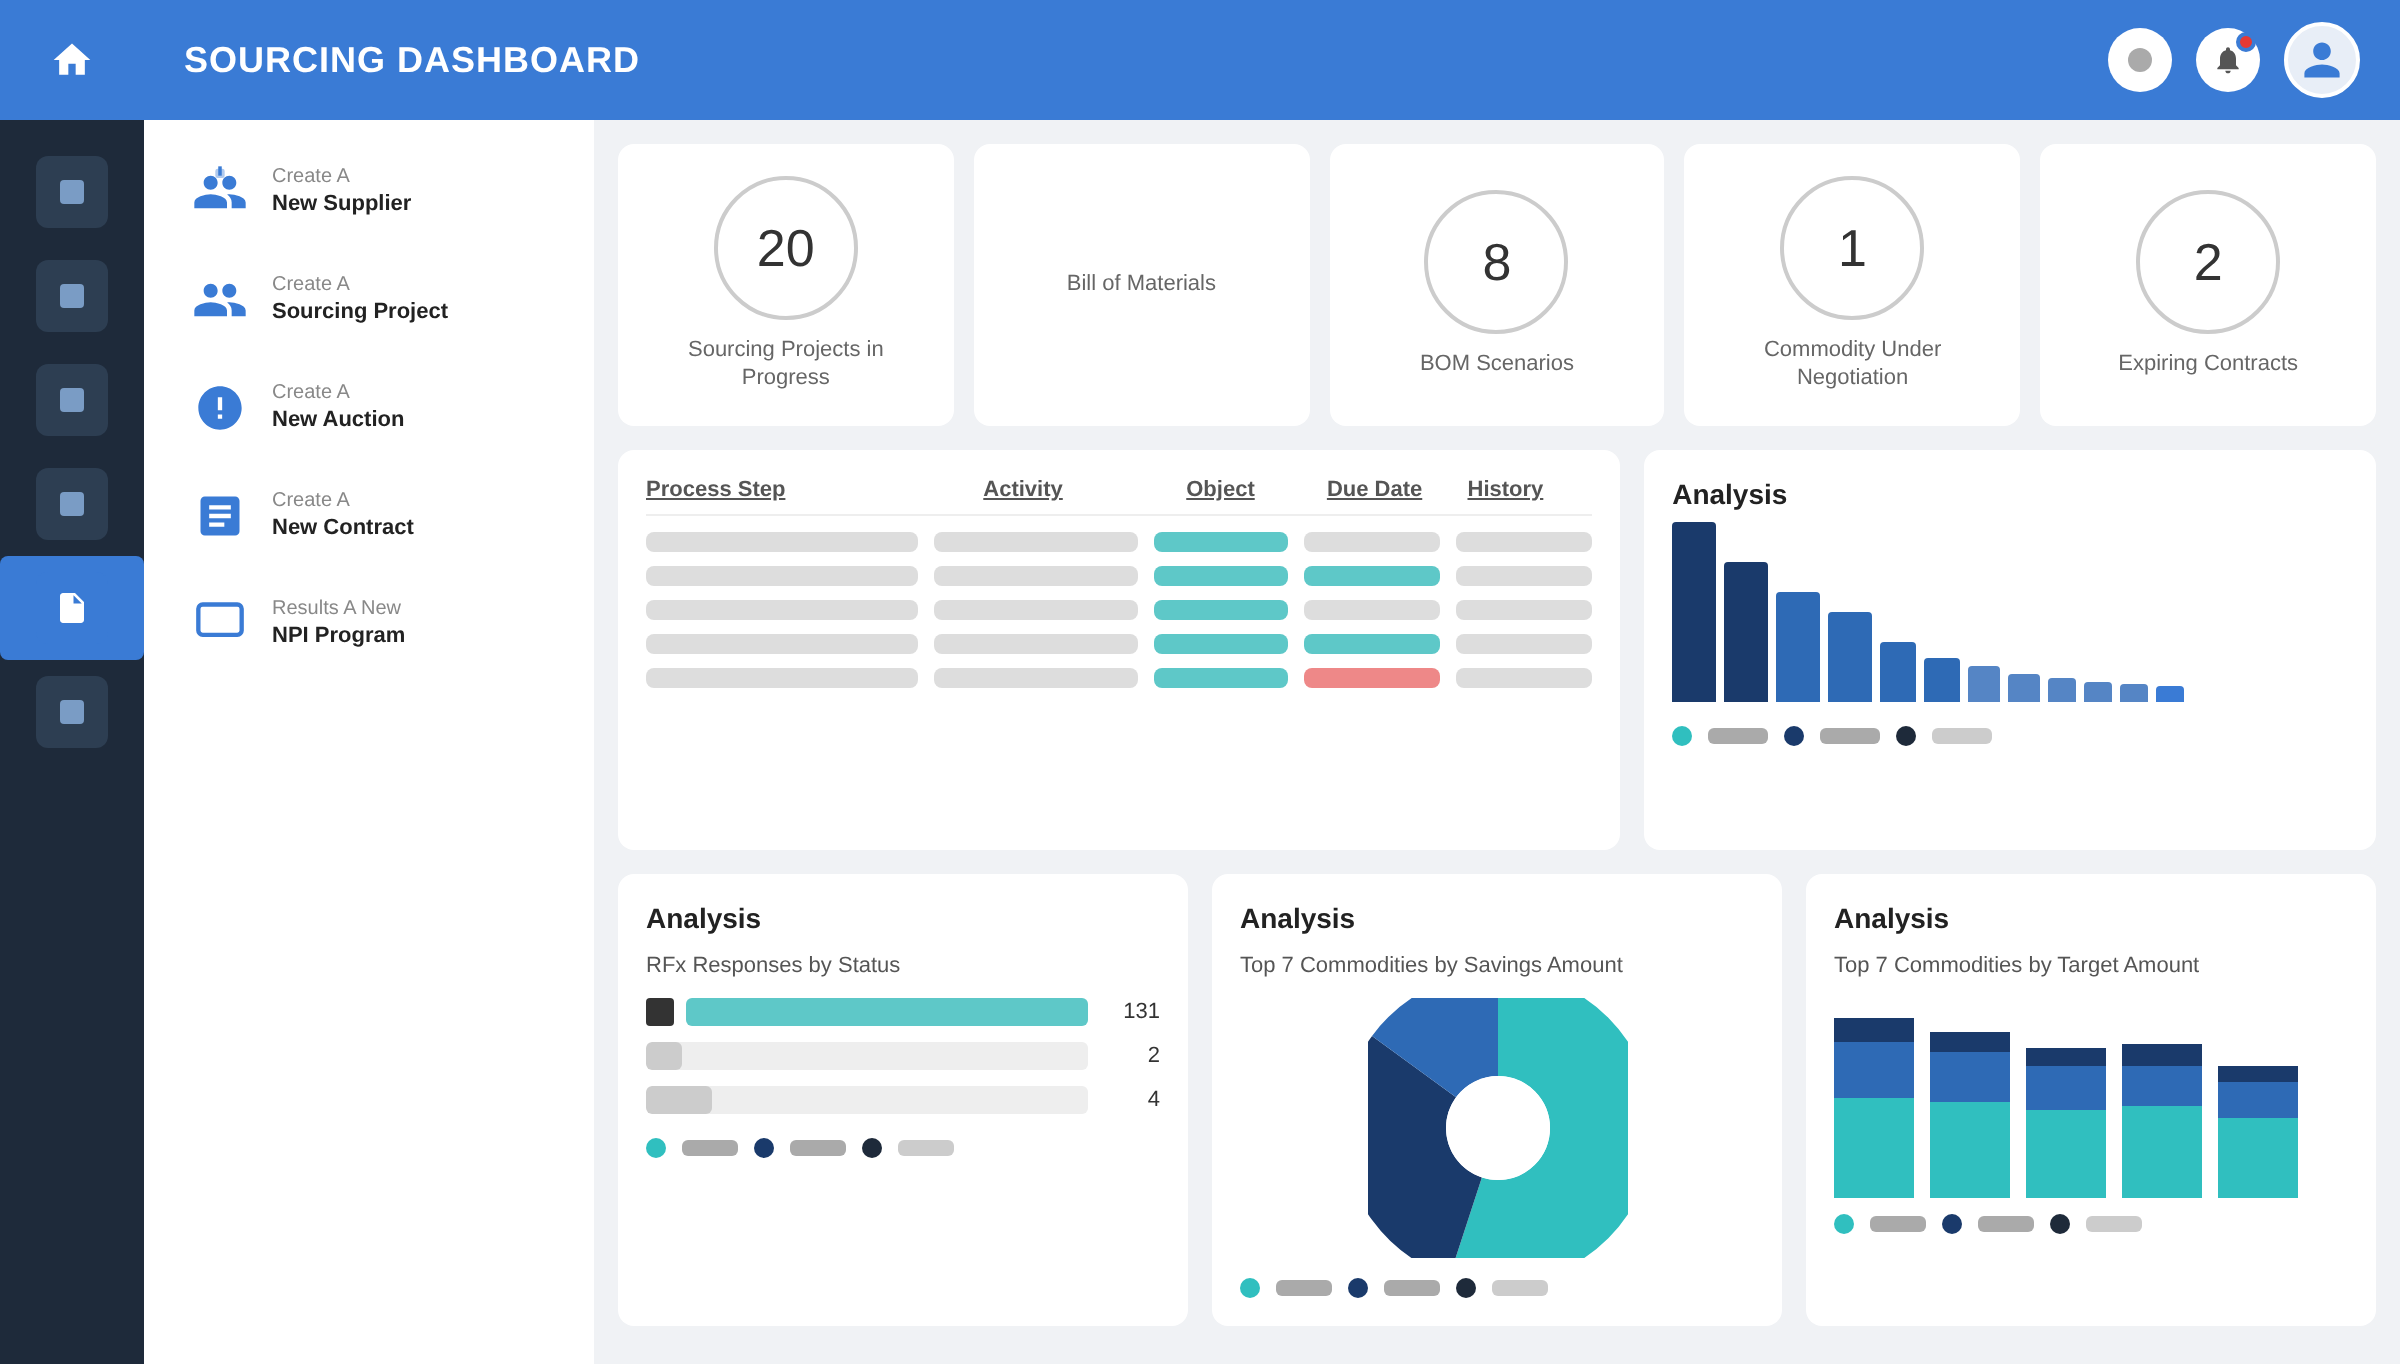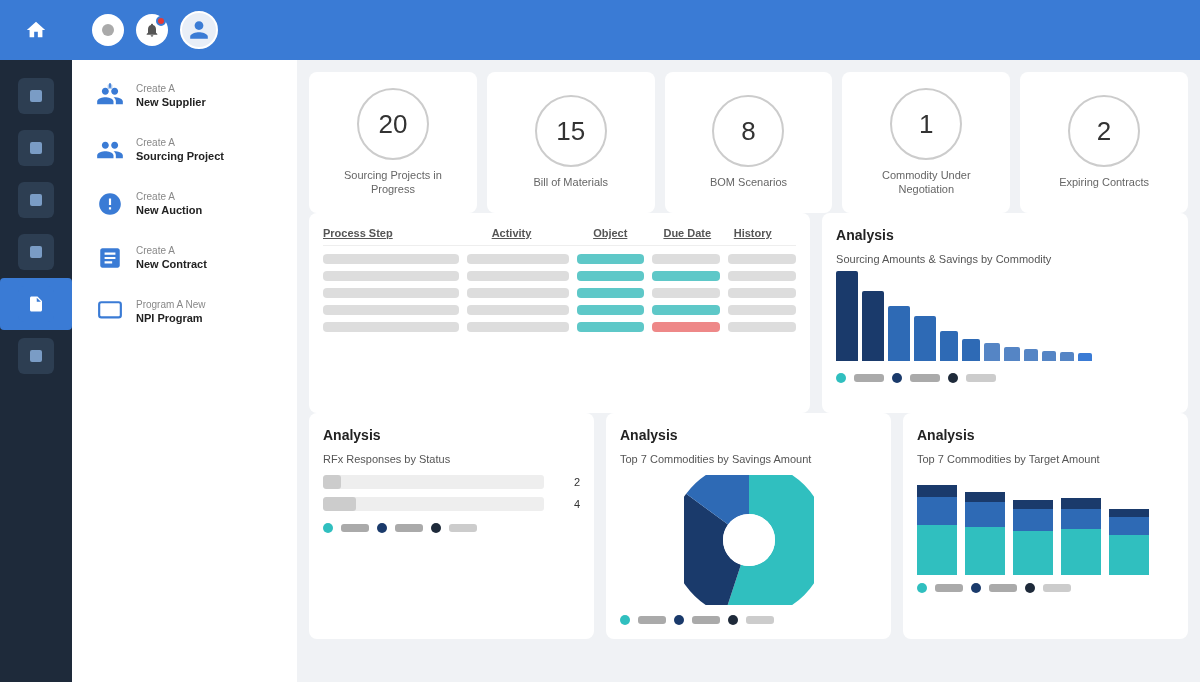--- a/index.html
+++ b/index.html
@@ -151,20 +151,21 @@
     .action-text .line1 { color: #888; font-size: 10px; }
     .action-text .line2 { font-weight: 600; color: #222; }
 
     
     .dashboard-main {
       flex: 1;
       padding: 12px;
       overflow-y: auto;
       display: flex;
       flex-direction: column;
+      gap: 12px;
     }
 
     
     .kpi-row {
       display: flex;
       gap: 10px;
     }
     .kpi-card {
       flex: 1;
       background: white;
@@ -387,20 +388,21 @@
       <svg width="16" height="16" viewBox="0 0 16 16" fill="#7a9cc5">
           <rect x="2" y="2" width="12" height="12" rx="2"></rect>
         </svg>
     </div>
   </div>
 </nav>
 
 <div class="main-area">
 
   <header class="header">
+    <span class="header-title">SOURCING DASHBOARD</span>
     <div class="header-icons">
       <div class="header-icon-circle">
         <svg width="14" height="14" viewBox="0 0 14 14" fill="#aaa">
             <circle cx="7" cy="7" r="6"></circle>
           </svg>
       </div>
       <div class="header-icon-circle notif">
         <svg width="16" height="16" viewBox="0 0 24 24" fill="#555">
             <path d="M12 22c1.1 0 2-.9 2-2h-4c0 1.1.9 2 2 2zm6-6v-5c0-3.07-1.64-5.64-4.5-6.32V4c0-.83-.67-1.5-1.5-1.5s-1.5.67-1.5 1.5v.68C7.63 5.36 6 7.92 6 11v5l-2 2v1h16v-1l-2-2z"></path>
           </svg>
@@ -470,39 +472,36 @@
 
 
       <div class="action-item">
         <div class="action-icon">
           <svg width="26" height="26" viewBox="0 0 24 24" fill="#3a7bd5">
               <rect x="2" y="3" width="20" height="14" rx="2" fill="none" stroke="#3a7bd5" stroke-width="2"></rect>
               <path d="M8 21h8M12 17v4"></path>
             </svg>
         </div>
         <div class="action-text">
-          <div class="line1">Program A New</div>
+          <div class="line1">Results A New</div>
           <div class="line2">NPI Program</div>
         </div>
       </div>
     </aside>
 
     <div class="dashboard-main">
 
       <div class="kpi-row">
         <div class="kpi-card">
           <div class="kpi-circle">
             <span class="kpi-number">20</span>
           </div>
           <span class="kpi-label">Sourcing Projects in Progress</span>
         </div>
         <div class="kpi-card">
-          <div class="kpi-circle">
-            <span class="kpi-number">15</span>
-          </div>
           <span class="kpi-label">Bill of Materials</span>
         </div>
         <div class="kpi-card">
           <div class="kpi-circle">
             <span class="kpi-number">8</span>
           </div>
           <span class="kpi-label">BOM Scenarios</span>
         </div>
         <div class="kpi-card">
           <div class="kpi-circle">
@@ -569,21 +568,20 @@
               <div class="skeleton pink sk-duedate"></div>
               <div class="skeleton sk-history"></div>
             </div>
           </div>
         </div>
 
         <div class="analysis-card">
           <div class="card-header">
             <span class="card-title">Analysis</span>
           </div>
-          <div class="analysis-subtitle">Sourcing Amounts &amp; Savings by Commodity</div>
           <div class="bar-chart">
             <div class="bar" style="width:22px;height:90px;background:#1a3a6b;"></div>
             <div class="bar" style="width:22px;height:70px;background:#1a3a6b;"></div>
             <div class="bar" style="width:22px;height:55px;background:#2e6ab5;"></div>
             <div class="bar" style="width:22px;height:45px;background:#2e6ab5;"></div>
             <div class="bar" style="width:18px;height:30px;background:#2e6ab5;"></div>
             <div class="bar" style="width:18px;height:22px;background:#2e6ab5;"></div>
             <div class="bar" style="width:16px;height:18px;background:#5585c5;"></div>
             <div class="bar" style="width:16px;height:14px;background:#5585c5;"></div>
             <div class="bar" style="width:14px;height:12px;background:#5585c5;"></div>
@@ -614,20 +612,25 @@
         </div>
       </div>
 
       <div class="bottom-row">
 
         <div class="bottom-card">
           <div class="card-header">
             <span class="card-title">Analysis</span>
           </div>
           <div class="analysis-subtitle">RFx Responses by Status</div>
+          <div class="rfx-header-row">
+            <div class="rfx-icon-sq"></div>
+            <div style="flex:1;height:14px;background:#5ec8c8;border-radius:3px;"></div>
+            <span class="rfx-value">131</span>
+          </div>
           <div class="rfx-bars">
             <div class="rfx-row">
               <div class="rfx-bar-container">
                 <div class="rfx-bar-fill" style="width:8%;background:#ccc;"></div>
               </div>
               <span class="rfx-value">2</span>
             </div>
             <div class="rfx-row">
               <div class="rfx-bar-container">
                 <div class="rfx-bar-fill" style="width:15%;background:#ccc;"></div>

